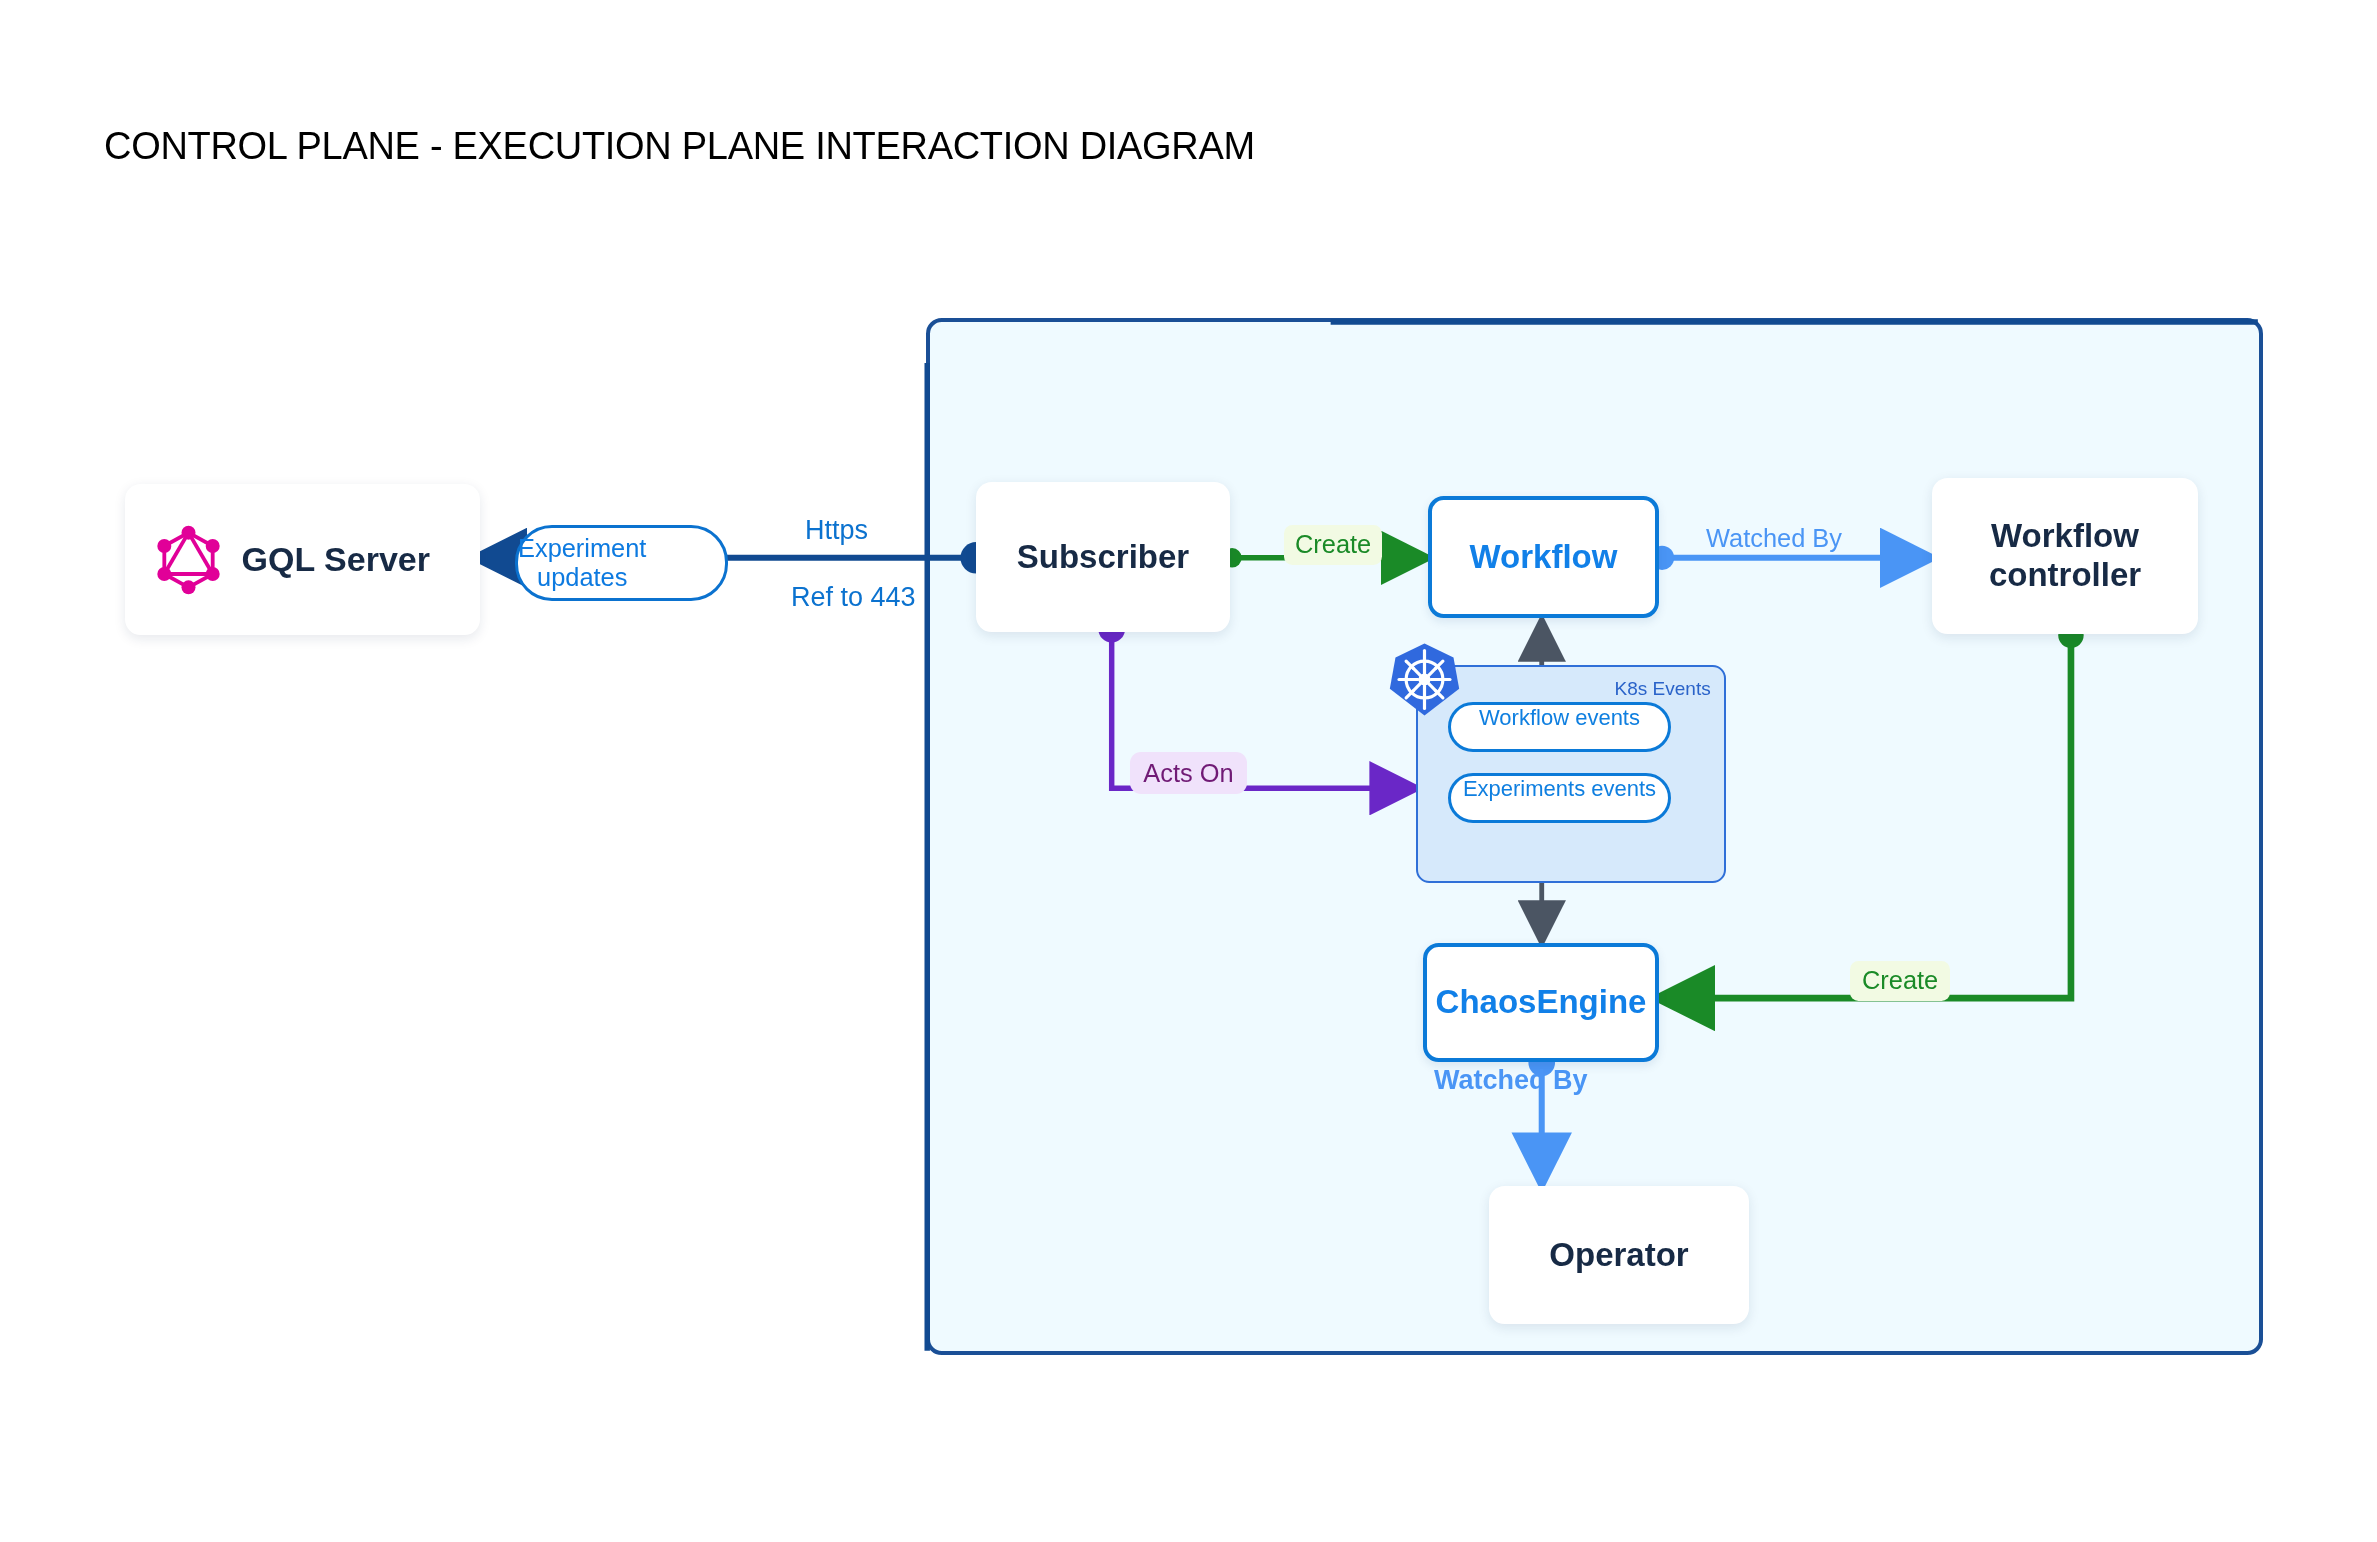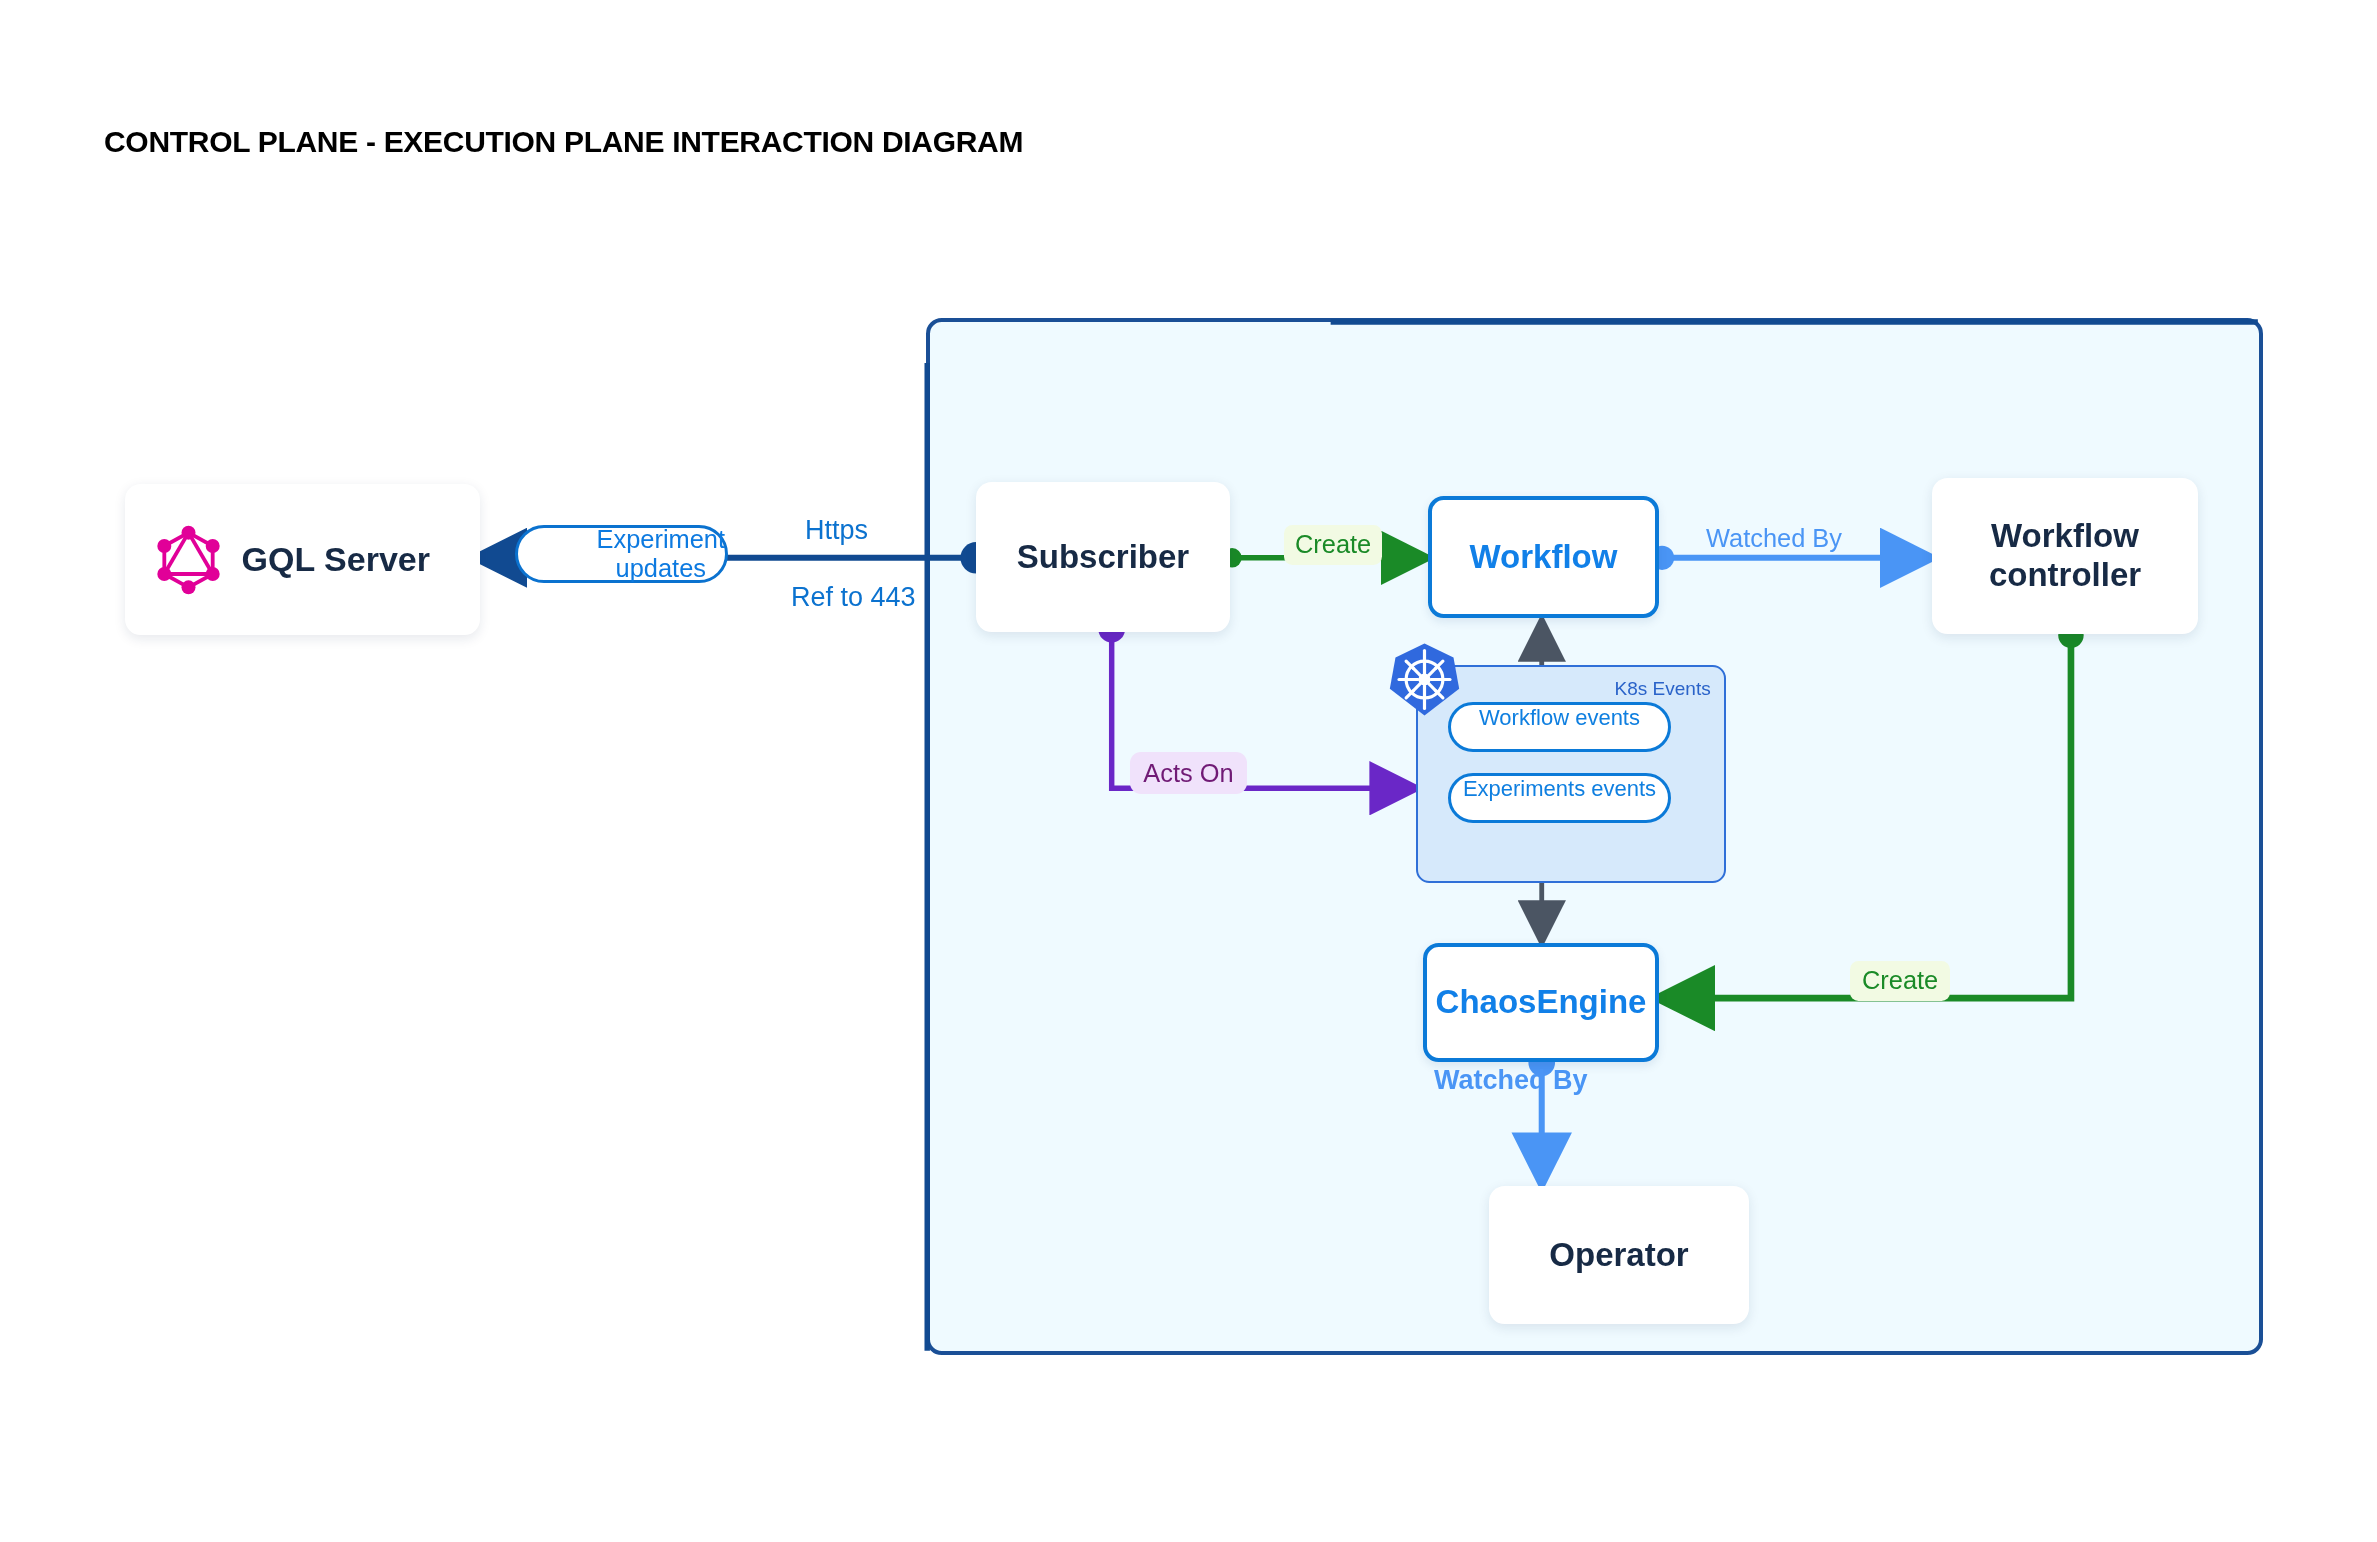--- a/index.html
+++ b/index.html
@@ -11,22 +11,22 @@
     width: 2377px;
     height: 1542px;
     background: #ffffff;
     font-family: "Liberation Sans", sans-serif;
     overflow: hidden;
   }
   #title {
     position: absolute;
     left: 104px;
     top: 125px;
-    font-size: 30px;
-    font-weight: 700;
+    font-size: 38px;
+    font-weight: 400;
     letter-spacing: -0.3px;
     color: #000000;
     white-space: nowrap;
   }
 
   
   #cluster-boundary {
     position: absolute;
     left: 926px;
     top: 318px;
@@ -152,25 +152,25 @@
   #lbl-create-1   { left: 1284px; top: 525px; color: #1a8a27; background: #f2fae3; padding: 7.3px 11px; border-radius: 8.5px; }
   #lbl-watchedby-1{ left: 1706px; top: 526px; color: #4a95f5; }
   #lbl-acts-on    { left: 1130px; top: 752px; color: #701a75; background: #f0e2fb; padding: 8.5px 13.3px; border-radius: 11px; }
   #lbl-create-2   { left: 1850px; top: 961px; color: #1a8a27; background: #f2fae3; padding: 7.3px 12px; border-radius: 8.5px; }
   #lbl-watchedby-2{ left: 1434px; top: 1067px; color: #4a95f5; font-weight: 700; font-size: 27px; }
 
   
   #exp-pill {
     position: absolute;
     left: 515px; top: 525px;
-    width: 213px; height: 58px;
+    width: 213px; height: 76px;
     border: 3.6px solid #0b72cf;
     border-radius: 37px;
     background: #ffffff;
-    display: flex; align-items: center; justify-content: flex-end;
+    display: flex; align-items: center; justify-content: flex-start;
     box-sizing: border-box;
   }
   #exp-pill span {
     color: #0d7ae0;
     font-size: 25.4px;
     line-height: 1.14;
     text-align: center;
   }
 
   svg.wires {

